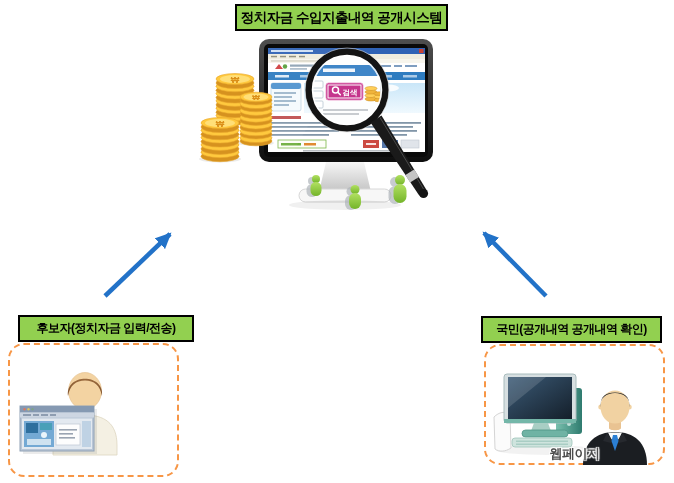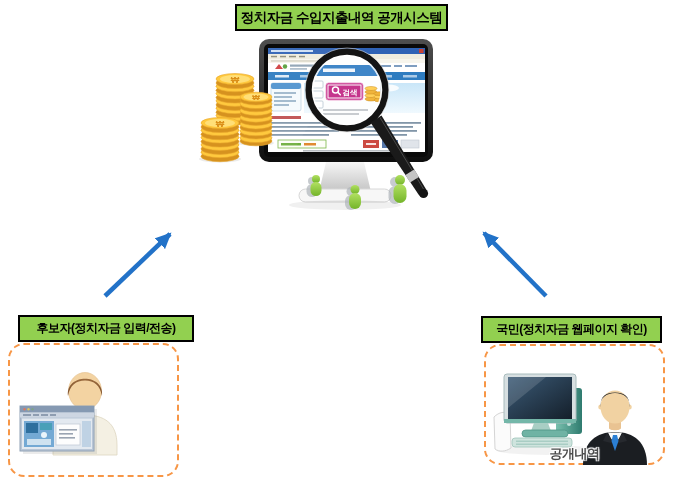--- a/index.html
+++ b/index.html
@@ -325,21 +325,21 @@
       <rect x="19" y="96" width="24" height="6" fill="#cfe2f0"></rect>
       <rect x="48" y="81" width="24" height="21" fill="#fdfdfd" stroke="#c3cbd6" stroke-width="0.8"></rect>
       <rect x="51" y="86" width="18" height="1.6" fill="#9aa4b2"></rect>
       <rect x="51" y="90" width="14" height="1.6" fill="#9aa4b2"></rect>
       <rect x="51" y="94" width="16" height="1.6" fill="#9aa4b2"></rect>
       <rect x="74" y="78" width="9" height="26" fill="#bfd2e4"></rect>
     </g>
   </svg>
 
   <div class="label-box right-header">
-    <span>국민(정치자금 웹페이지 확인)</span>
+    <span>국민(공개내역 공개내역 확인)</span>
   </div>
   <div class="dashed-box right-dashed"></div>
   <svg class="illus right-illus" viewBox="0 0 181 121">
     <defs>
       <linearGradient id="towerGrad" x1="0" y1="0" x2="1" y2="0">
         <stop offset="0" stop-color="#79c0ae"></stop>
           <stop offset="1" stop-color="#2f7b6f"></stop>
       </linearGradient>
       <linearGradient id="screenDark" x1="0" y1="0" x2="1" y2="1">
         <stop offset="0" stop-color="#3b5a76"></stop>
@@ -373,15 +373,15 @@
       <polygon points="123,89 131,100 119,97" fill="#26292e"></polygon>
       <polygon points="139,89 131,100 143,97" fill="#26292e"></polygon>
       <polygon points="129,91 133,91 134.5,97 131,107 127.5,97" fill="#2b7fd4"></polygon>
       <path d="M125,76 h12 v8 c0,3 -12,3 -12,0 Z" fill="#e9c392"></path>
       <circle cx="116.8" cy="63" r="2.5" fill="#f1d2a2"></circle>
       <circle cx="145.2" cy="63" r="2.5" fill="#f1d2a2"></circle>
       <ellipse cx="131" cy="63" rx="14.5" ry="16.5" fill="#f1d2a2"></ellipse>
       <path d="M116,64 C114,44 148,44 146,64 C146,52 140,48.5 131,48.5 C122,48.5 116,52 116,64 Z" fill="#26292e"></path>
     </g>
   </svg>
-  <div class="caption right-caption">공개내역</div>
+  <div class="caption right-caption">웹페이지</div>
 
 </div>
 
 </body></html>

